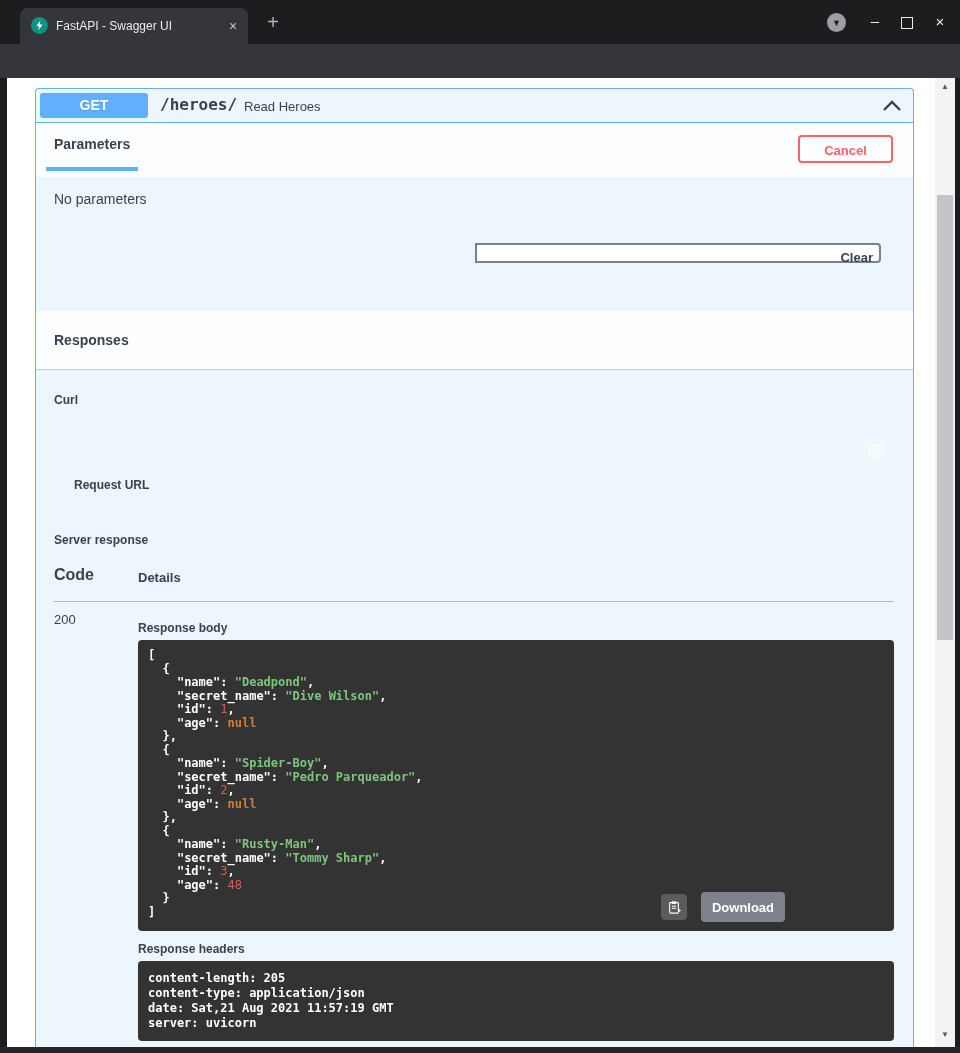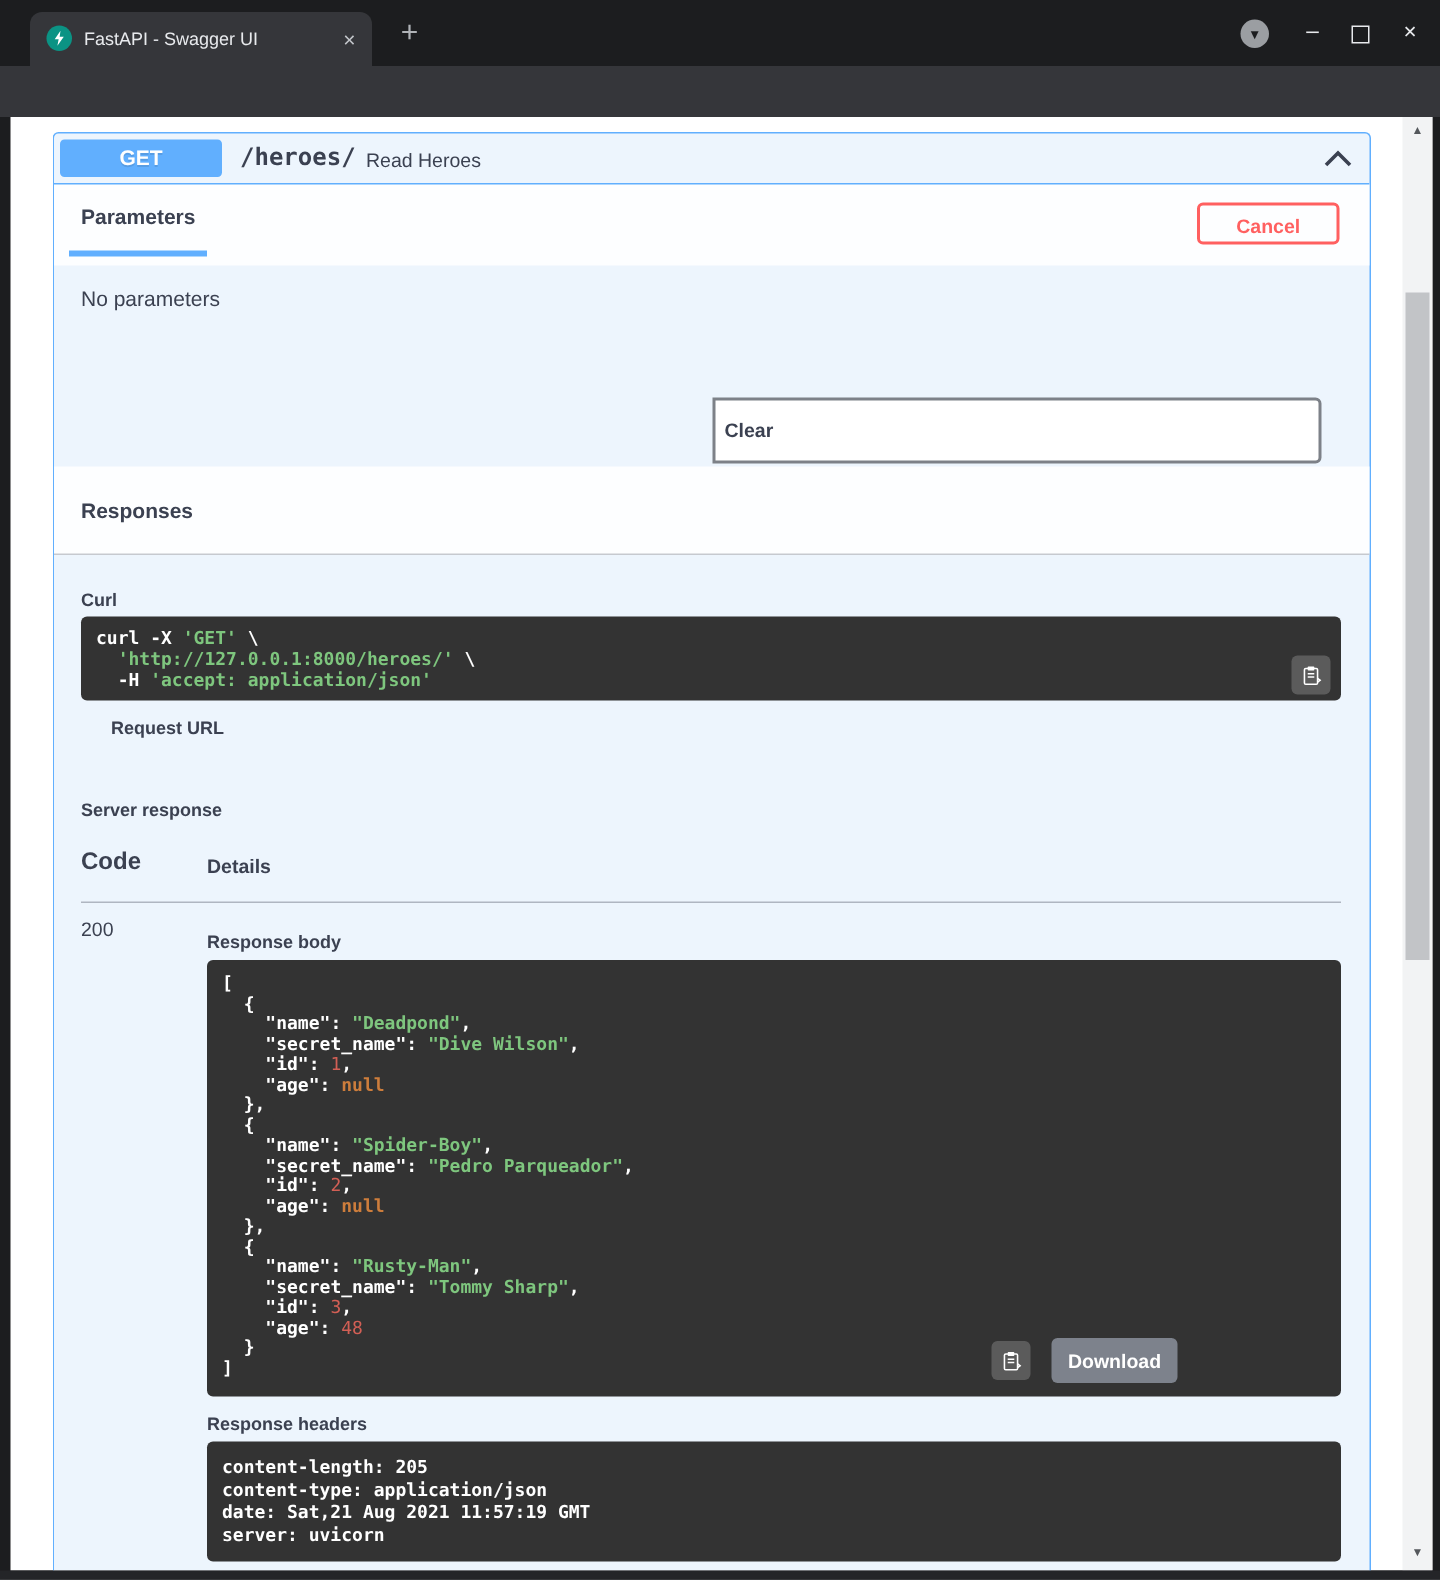--- a/index.html
+++ b/index.html
@@ -65,23 +65,23 @@
   #sec-params{top:33px;height:55px;}
   #params-title{left:18px;top:14px;font-size:14px;font-weight:bold;color:var(--text-dark,#3b4151);}
   #tab-underline{left:10px;top:45px;width:92px;height:4px;background:var(--method-blue,#61affe);}
   #cancel-btn{left:762px;top:13px;width:95px;height:28px;border:2px solid var(--cancel-red,#ff6060);
               border-radius:4px;color:var(--cancel-red,#ff6060);font-weight:bold;font-size:13px;
               text-align:center;line-height:25px;background:transparent;box-sizing:border-box;cursor:pointer;}
   #no-params{left:18px;top:102px;font-size:14px;color:var(--text-dark,#3b4151);}
   #execute-btn{left:28px;top:168px;width:411px;height:28px;background:var(--execute-blue,#4990e2);
                border:1px solid var(--execute-blue,#4990e2);border-radius:4px 0 0 4px;color:#fff;
                font-weight:bold;font-size:13px;text-align:center;line-height:26px;box-sizing:border-box;cursor:pointer;}
-  #clear-btn{left:439px;top:176px;width:406px;height:44px;background:#fff;border:2px solid #7d8188;
+  #clear-btn{left:439px;top:154px;width:406px;height:20px;background:#fff;border:2px solid #7d8188;
              border-radius:0 4px 4px 0;color:var(--text-dark,#3b4151);font-weight:bold;font-size:13px;
-             text-align:left;line-height:24px;box-sizing:border-box;cursor:pointer;}
+             text-align:right;line-height:24px;box-sizing:border-box;cursor:pointer;}
 
   #sec-responses{top:222px;height:58px;border-bottom:1px solid rgba(59,65,81,.28);}
   #responses-title{left:18px;top:21px;font-size:14px;font-weight:bold;color:var(--text-dark,#3b4151);}
 
   .lbl{font-size:12px;font-weight:bold;color:var(--text-dark,#3b4151);}
   #curl-label{left:18px;top:304px;}
   #curl-pre{left:18px;top:322px;width:840px;height:56px;background:var(--code-bg,#333);border-radius:4px;
             color:#fff;font-size:12px;line-height:14px;padding:7px 10px;box-sizing:border-box;
             white-space:pre;font-weight:bold;}
   .copy-btn{width:26px;height:26px;background:rgba(255,255,255,.2);border-radius:4px;
@@ -180,23 +180,20 @@
       </div>
 
       <div class="a" id="no-params">No parameters</div>
       <button class="a" id="clear-btn">Clear</button>
 
       <div class="a sec-header" id="sec-responses">
         <div class="a" id="responses-title">Responses</div>
       </div>
 
       <div class="a lbl" id="curl-label">Curl</div>
-      <div class="a mono" id="curl-pre"><span class="tw">curl -X </span><span class="tg">'GET'</span><span class="tw"> \</span>
-<span class="tw">  </span><span class="tg">'http://127.0.0.1:8000/heroes/'</span><span class="tw"> \</span>
-<span class="tw">  -H </span><span class="tg">'accept: application/json'</span></div>
       <div class="a copy-btn" id="copy-curl">
         <svg width="14" height="14" viewBox="0 0 16 16" fill="none" stroke="#fff" stroke-width="1.2">
             <rect x="3" y="3" width="10" height="12" rx="1"></rect>
             <rect x="5.5" y="1.5" width="5" height="3" rx="0.5" fill="#fff" stroke="none"></rect>
             <line x1="5.5" y1="7" x2="10.5" y2="7"></line>
             <line x1="5.5" y1="9.5" x2="10.5" y2="9.5"></line>
             <path d="M13 10.5 l2 1.5 -2 1.5" fill="none"></path>
           </svg>
       </div>
 

